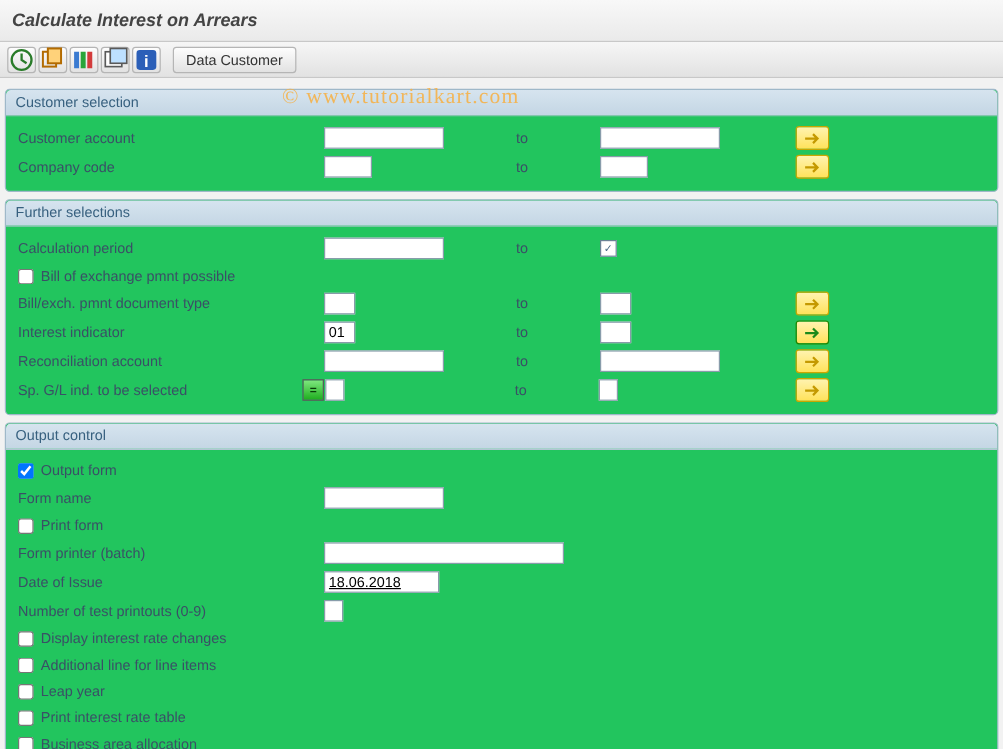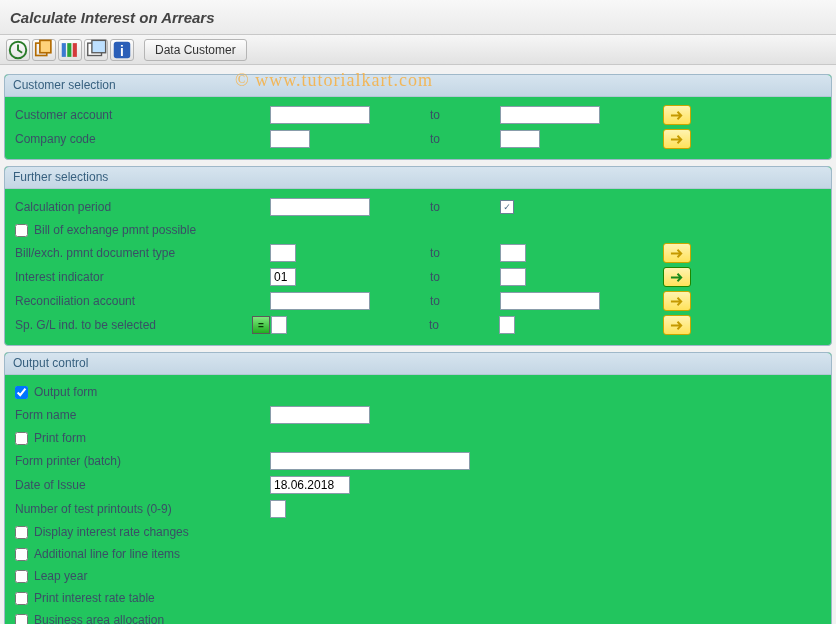--- a/index.html
+++ b/index.html
@@ -315,21 +315,21 @@
       <div class="chkrow">
           <input type="checkbox" class="chk" style="">
           <span>Print form</span>
         </div>
       <div class="row">
         <span class="lbl">Form printer (batch)</span>
         <input class="fld w-xl" value="" style="">
       </div>
       <div class="row">
         <span class="lbl">Date of Issue</span>
-        <input class="fld" style="width: 80px;" value="18.06.2018">
+        <input class="fld" style="width: 96px; text-decoration: underline;" value="18.06.2018">
       </div>
       <div class="row">
         <span class="lbl">Number of test printouts (0-9)</span>
         <input class="fld w-xtiny" value="" style="">
       </div>
       <div class="chkrow">
           <input type="checkbox" class="chk" style="">
           <span>Display interest rate changes</span>
         </div>
       <div class="chkrow">

